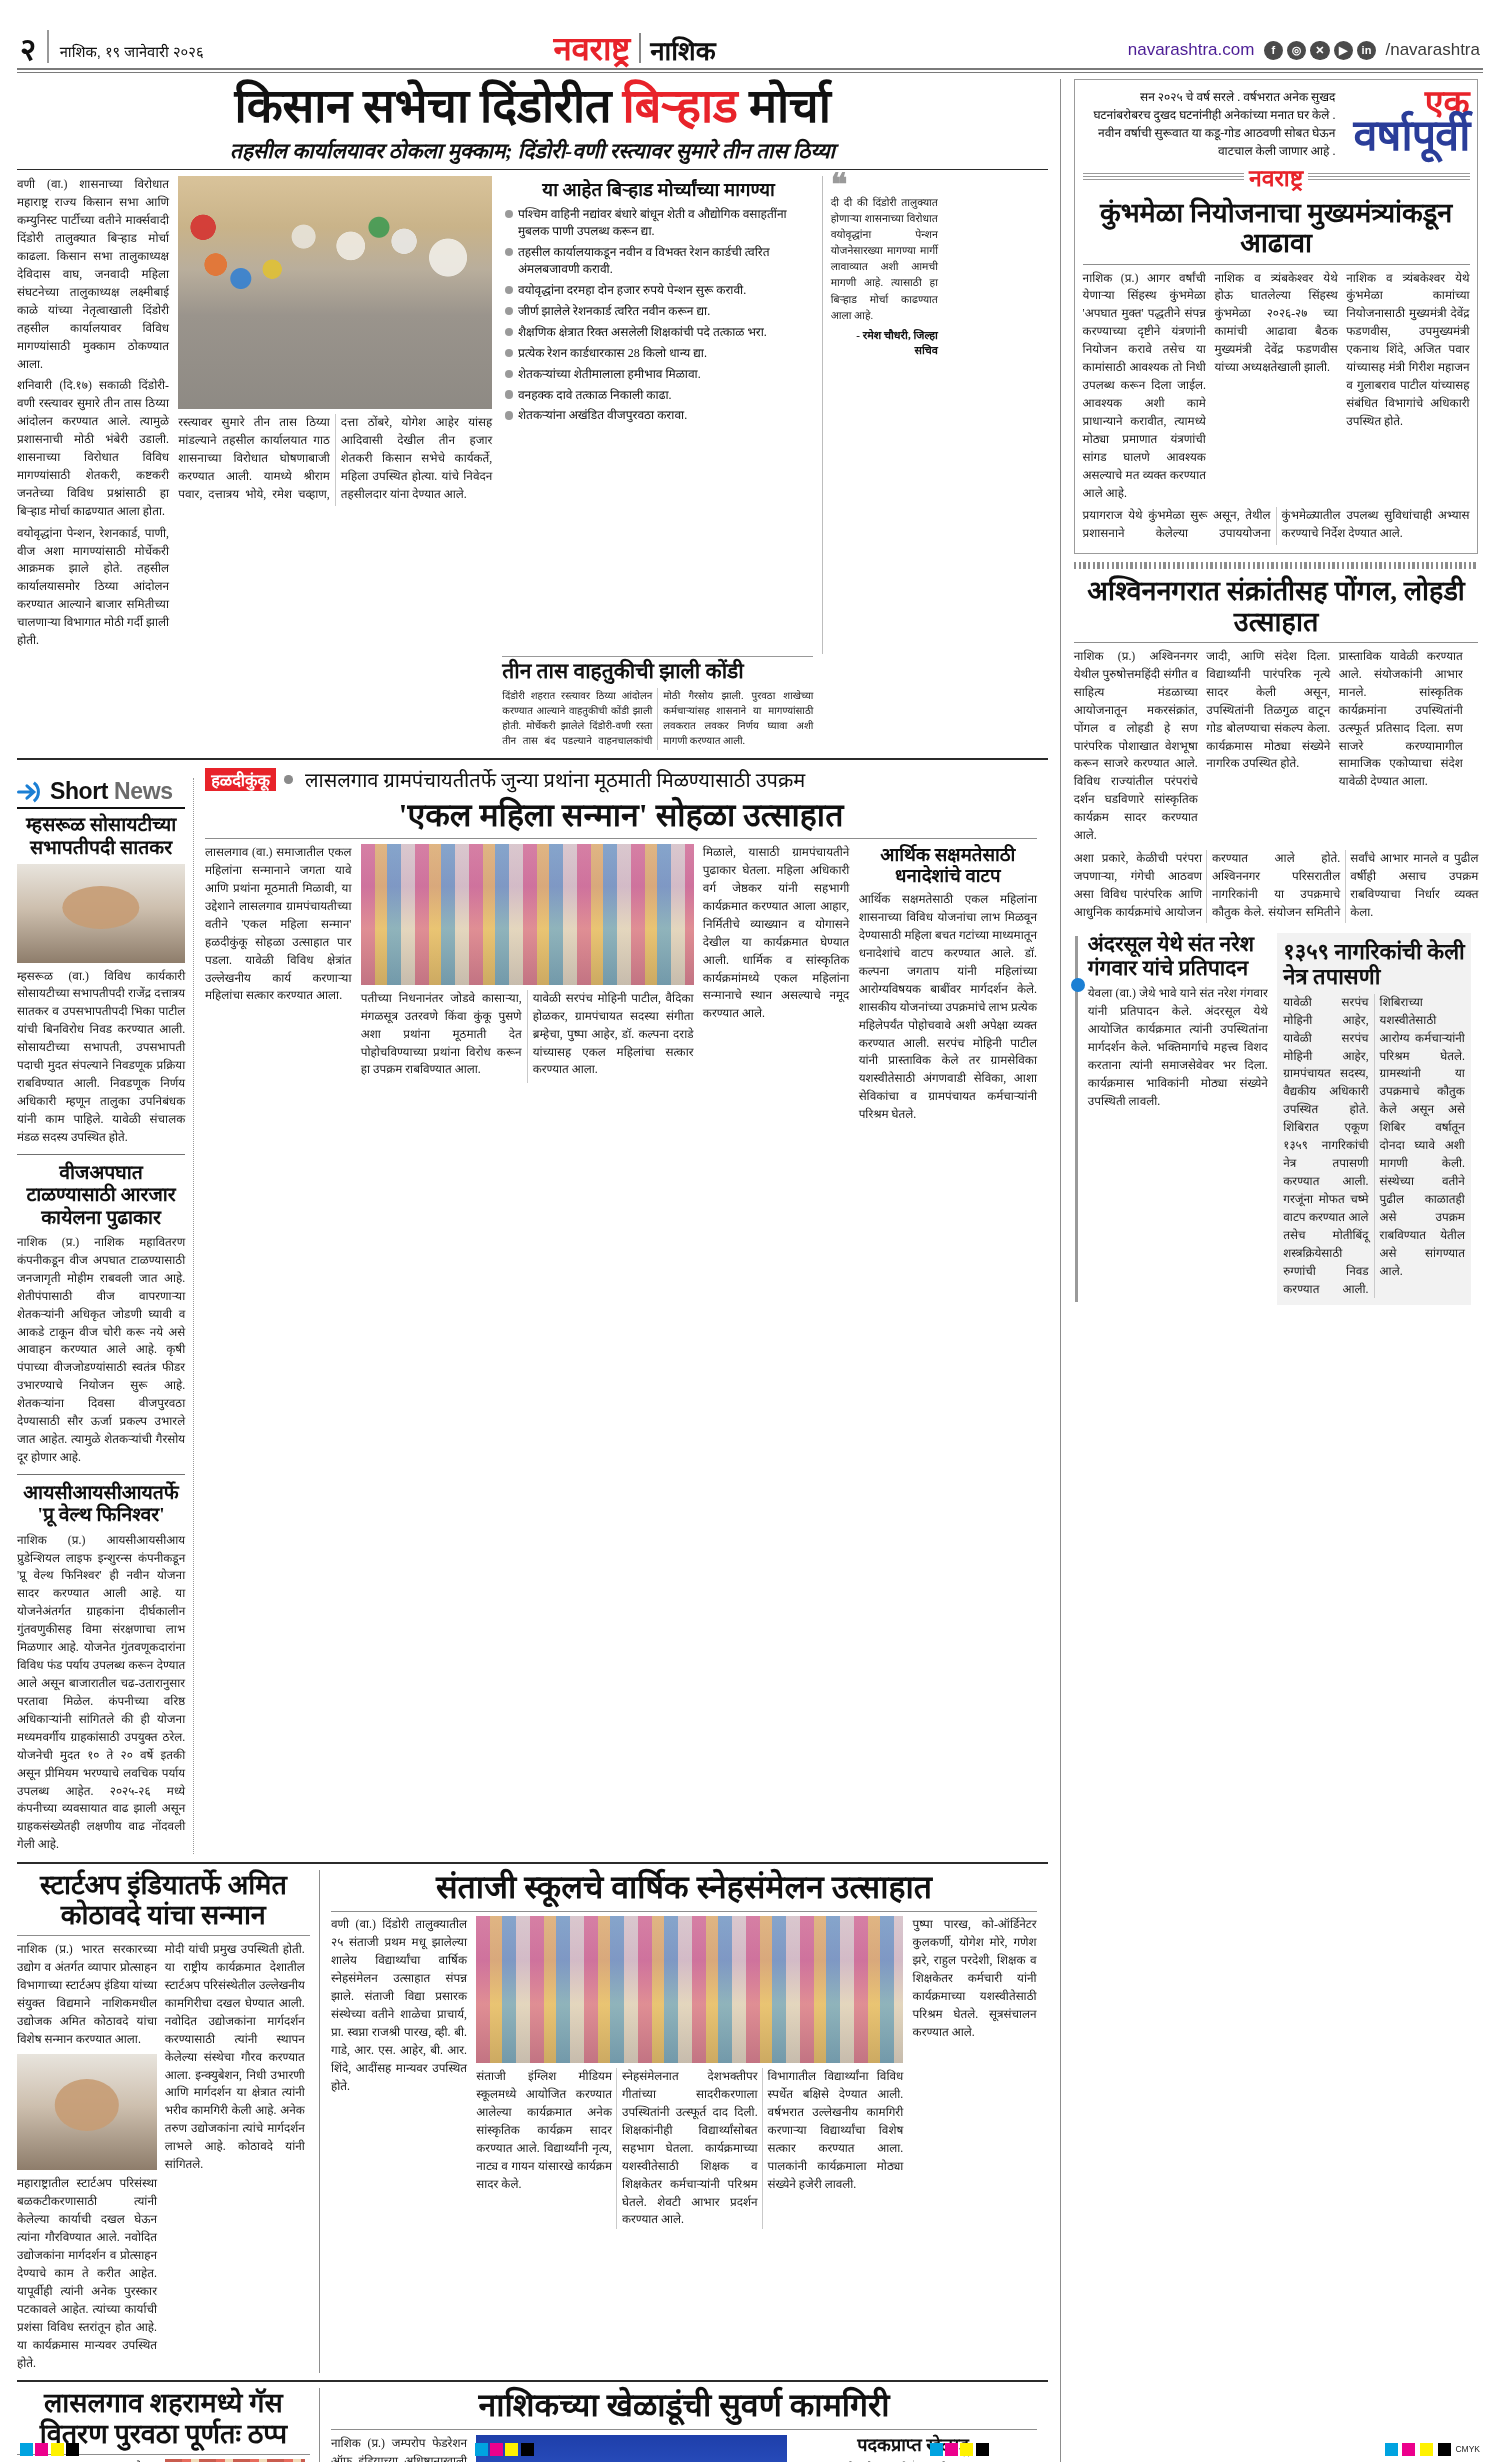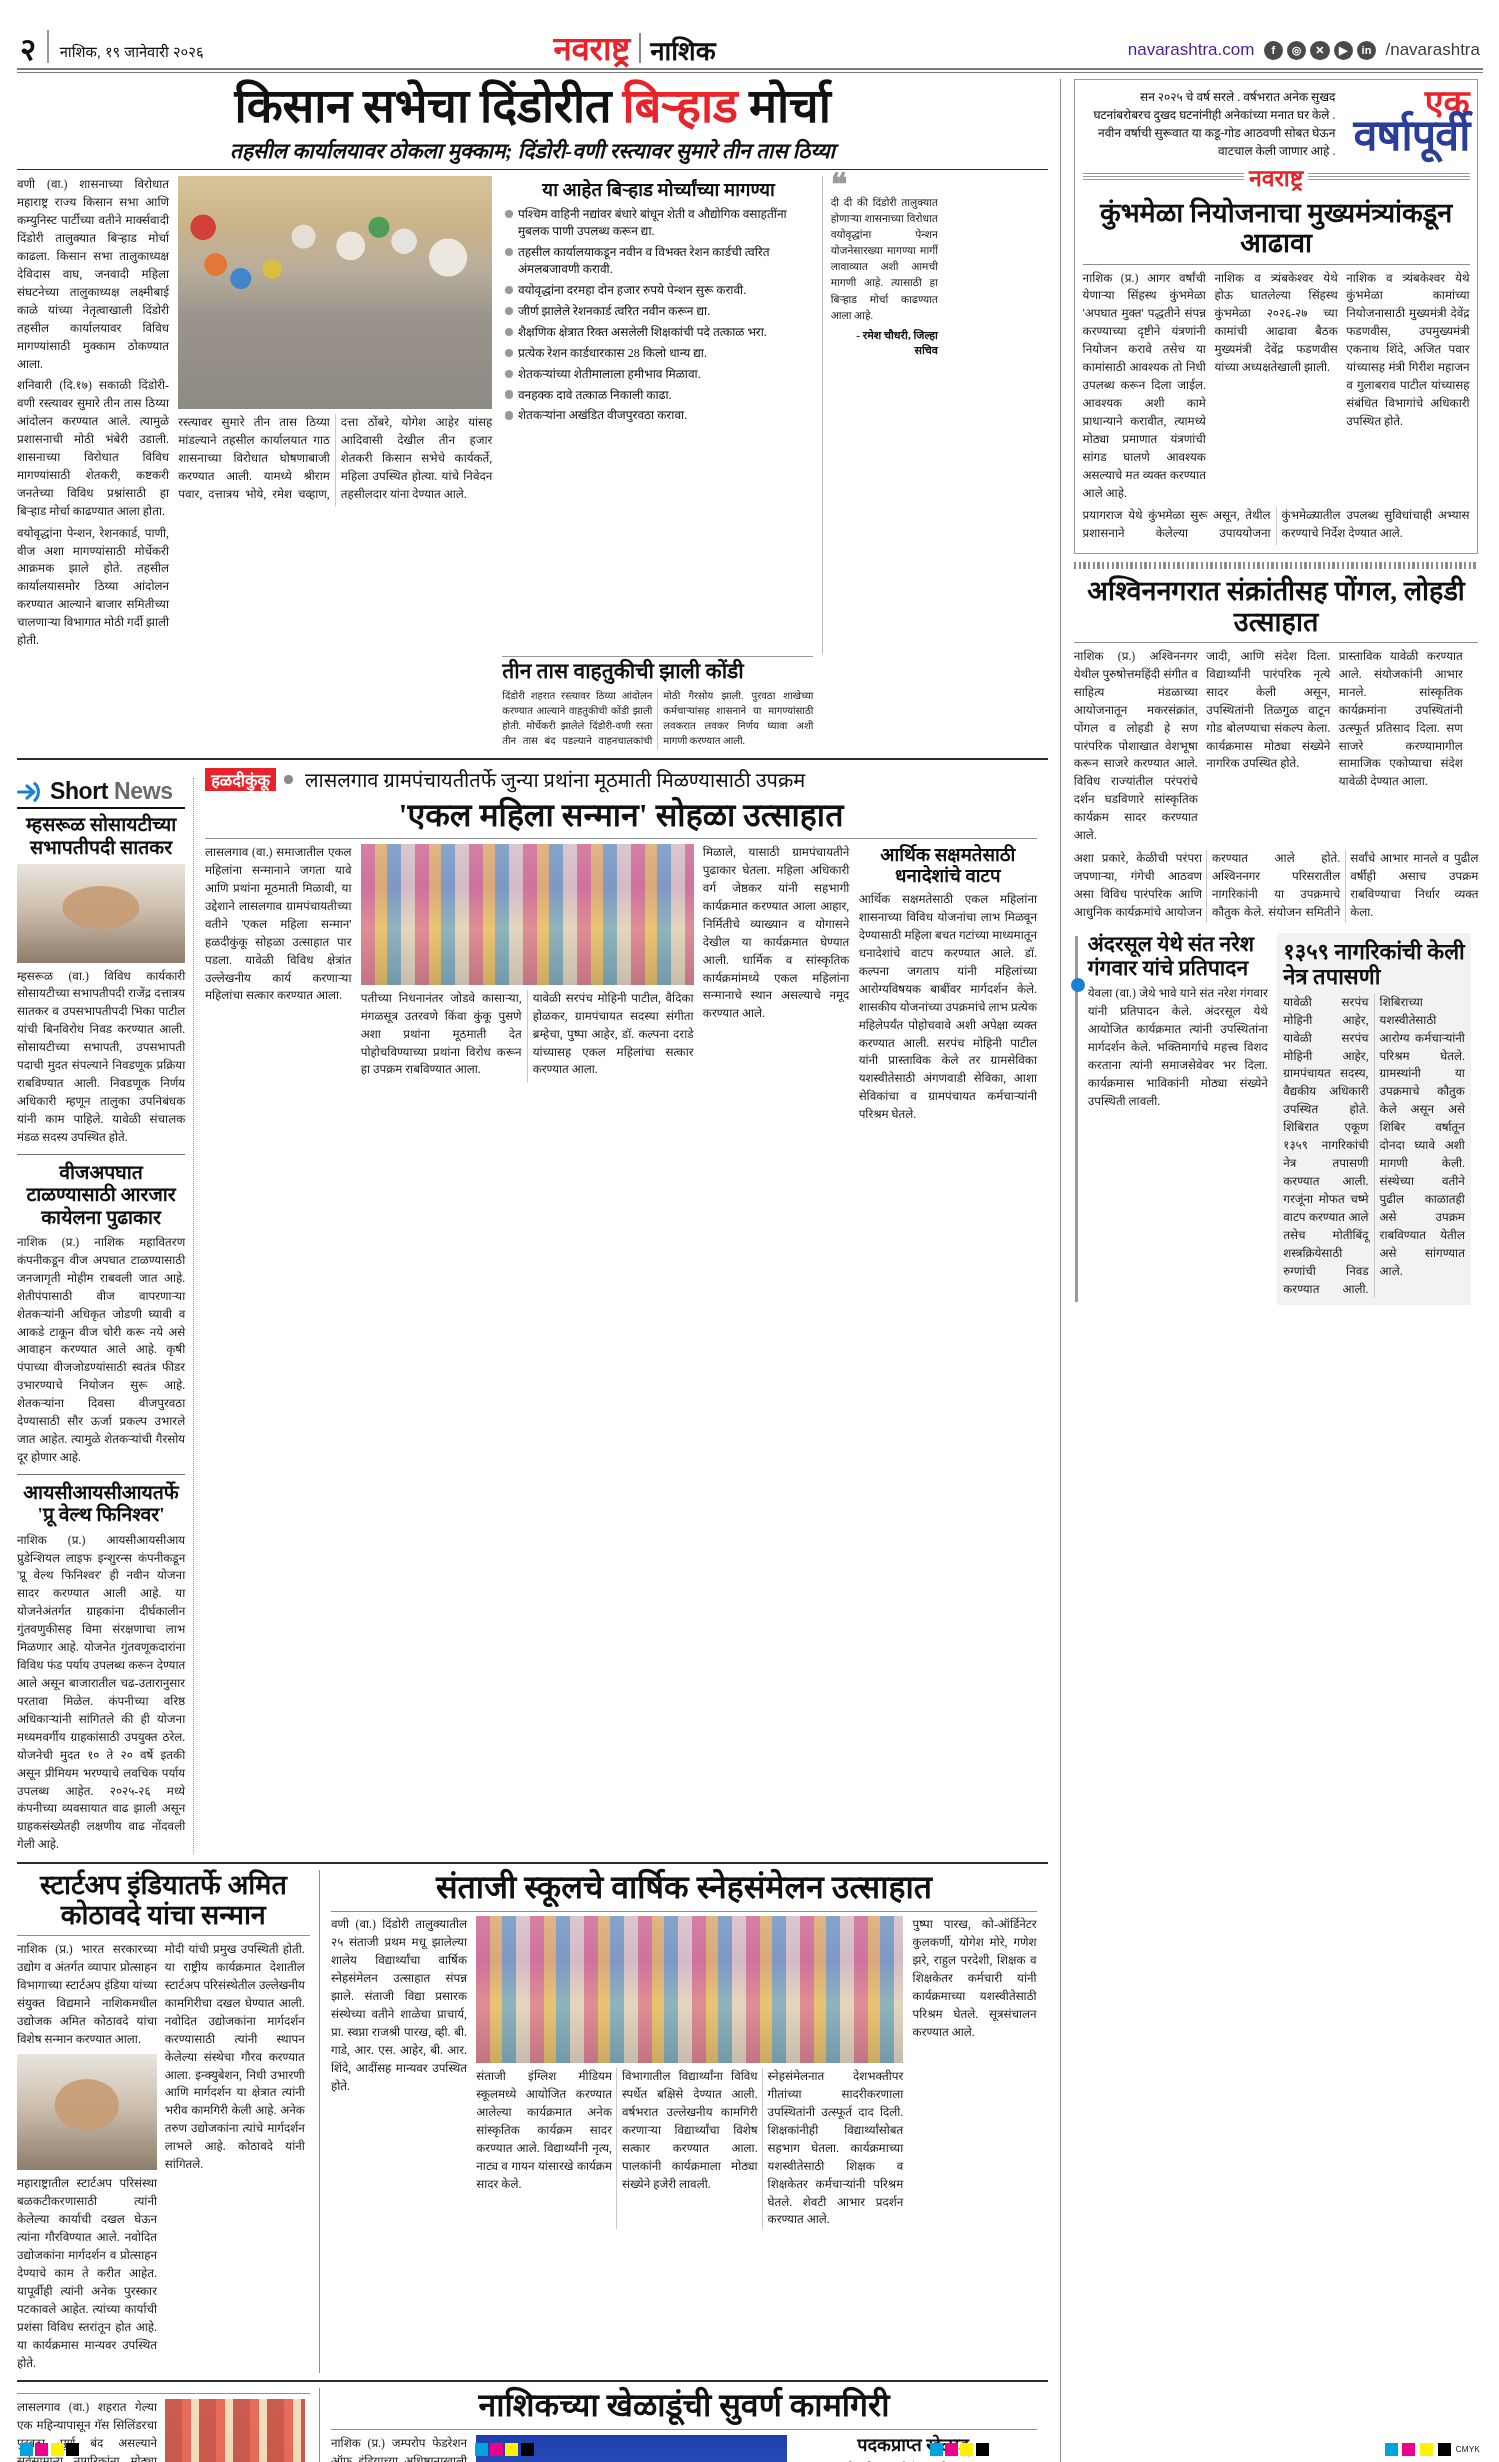--- a/index.html
+++ b/index.html
@@ -348,36 +348,37 @@
           <div class="hl1">संताजी स्कूलचे वार्षिक स्नेहसंमेलन उत्साहात</div>
           <div class="hr-thin" style="margin:4.7px 0;"></div>
           <div style="display:flex;gap:9.3px;">
             <div style="width:136px;">
               <div class="bodytext">वणी (वा.) दिंडोरी तालुक्यातील २५ संताजी प्रथम मधू झालेल्या शालेय विद्यार्थ्यांचा वार्षिक स्नेहसंमेलन उत्साहात संपन्न झाले. संताजी विद्या प्रसारक संस्थेच्या वतीने शाळेचा प्राचार्य, प्रा. स्वप्ना राजश्री पारख, व्ही. बी. गाडे, आर. एस. आहेर, बी. आर. शिंदे, आदींसह मान्यवर उपस्थित होते.</div>
             </div>
             <div style="width:427px;">
               <div class="photo ph-group" style="height:147px;"></div>
               <div class="bodytext mt6 cols3">
                 <p>संताजी इंग्लिश मीडियम स्कूलमध्ये आयोजित करण्यात आलेल्या कार्यक्रमात अनेक सांस्कृतिक कार्यक्रम सादर करण्यात आले. विद्यार्थ्यांनी नृत्य, नाट्य व गायन यांसारखे कार्यक्रम सादर केले.</p>
+                <p>स्नेहसंमेलनात देशभक्तीपर गीतांच्या सादरीकरणाला उपस्थितांनी उत्स्फूर्त दाद दिली. शिक्षकांनीही विद्यार्थ्यांसोबत सहभाग घेतला. कार्यक्रमाच्या यशस्वीतेसाठी शिक्षक व शिक्षकेतर कर्मचाऱ्यांनी परिश्रम घेतले. शेवटी आभार प्रदर्शन करण्यात आले.</p>
                 <p>विभागातील विद्यार्थ्यांना विविध स्पर्धेत बक्षिसे देण्यात आली. वर्षभरात उल्लेखनीय कामगिरी करणाऱ्या विद्यार्थ्यांचा विशेष सत्कार करण्यात आला. पालकांनी कार्यक्रमाला मोठ्या संख्येने हजेरी लावली.</p>
-                <p>स्नेहसंमेलनात देशभक्तीपर गीतांच्या सादरीकरणाला उपस्थितांनी उत्स्फूर्त दाद दिली. शिक्षकांनीही विद्यार्थ्यांसोबत सहभाग घेतला. कार्यक्रमाच्या यशस्वीतेसाठी शिक्षक व शिक्षकेतर कर्मचाऱ्यांनी परिश्रम घेतले. शेवटी आभार प्रदर्शन करण्यात आले.</p>
               </div>
             </div>
             <div style="width:124px;">
               <div class="bodytext">पुष्पा पारख, को-ऑर्डिनेटर कुलकर्णी, योगेश मोरे, गणेश झरे, राहुल परदेशी, शिक्षक व शिक्षकेतर कर्मचारी यांनी कार्यक्रमाच्या यशस्वीतेसाठी परिश्रम घेतले. सूत्रसंचालन करण्यात आले.</div>
             </div>
           </div>
         </div>
       </div>
 
       <div class="hr-thick" style="margin:7.8px 0 6.2px 0;"></div>
 
       <div style="display:flex;gap:11px;">
 
         <div style="width:303px;border-right:1.6px solid #8d8d8d;padding-right:9.3px;">
+          <div class="hl2">लासलगाव शहरामध्ये गॅस वितरण पुरवठा पूर्णतः ठप्प</div>
           <div class="hr-thin" style="margin:4.7px 0;"></div>
           <div style="display:flex;gap:7.8px;">
             <div style="width:140px;">
               <div class="bodytext">लासलगाव (वा.) शहरात गेल्या एक महिन्यापासून गॅस सिलिंडरचा पुरवठा पूर्ण बंद असल्याने सर्वसामान्य नागरिकांना मोठ्या अडचणींना सामोरे जावे लागत आहे. गॅस एजन्सीकडून नियमित पुरवठा होत नसल्याने कुटुंबांना स्वयंपाकासाठी लाकूडफाटा वापरावा लागत आहे.</div>
             </div>
             <div style="width:140px;">
               <div class="photo ph-cyl" style="height:97px;"></div>
 
             </div>
           </div>

